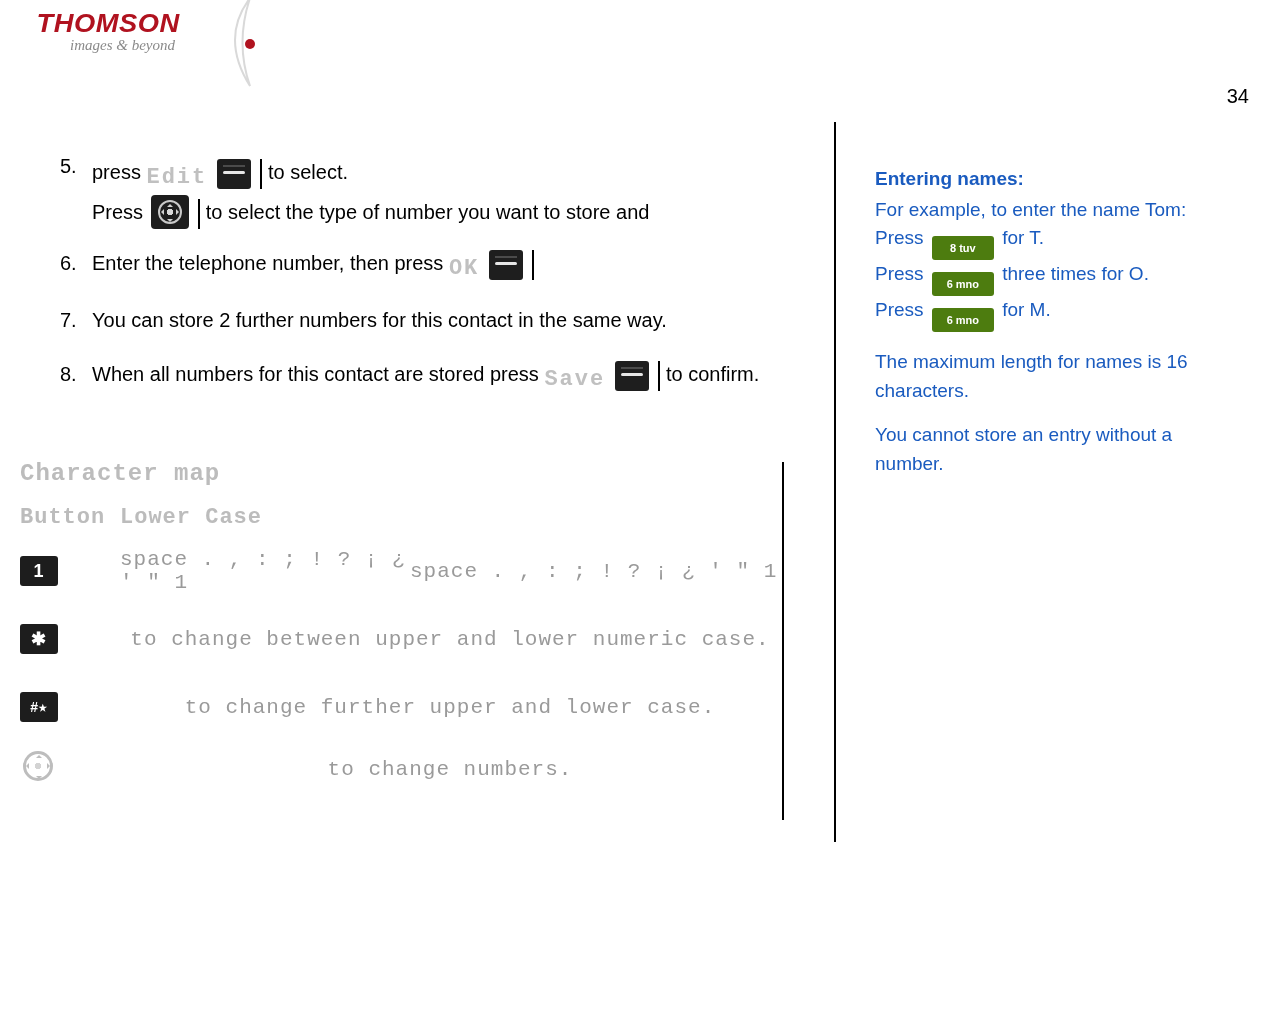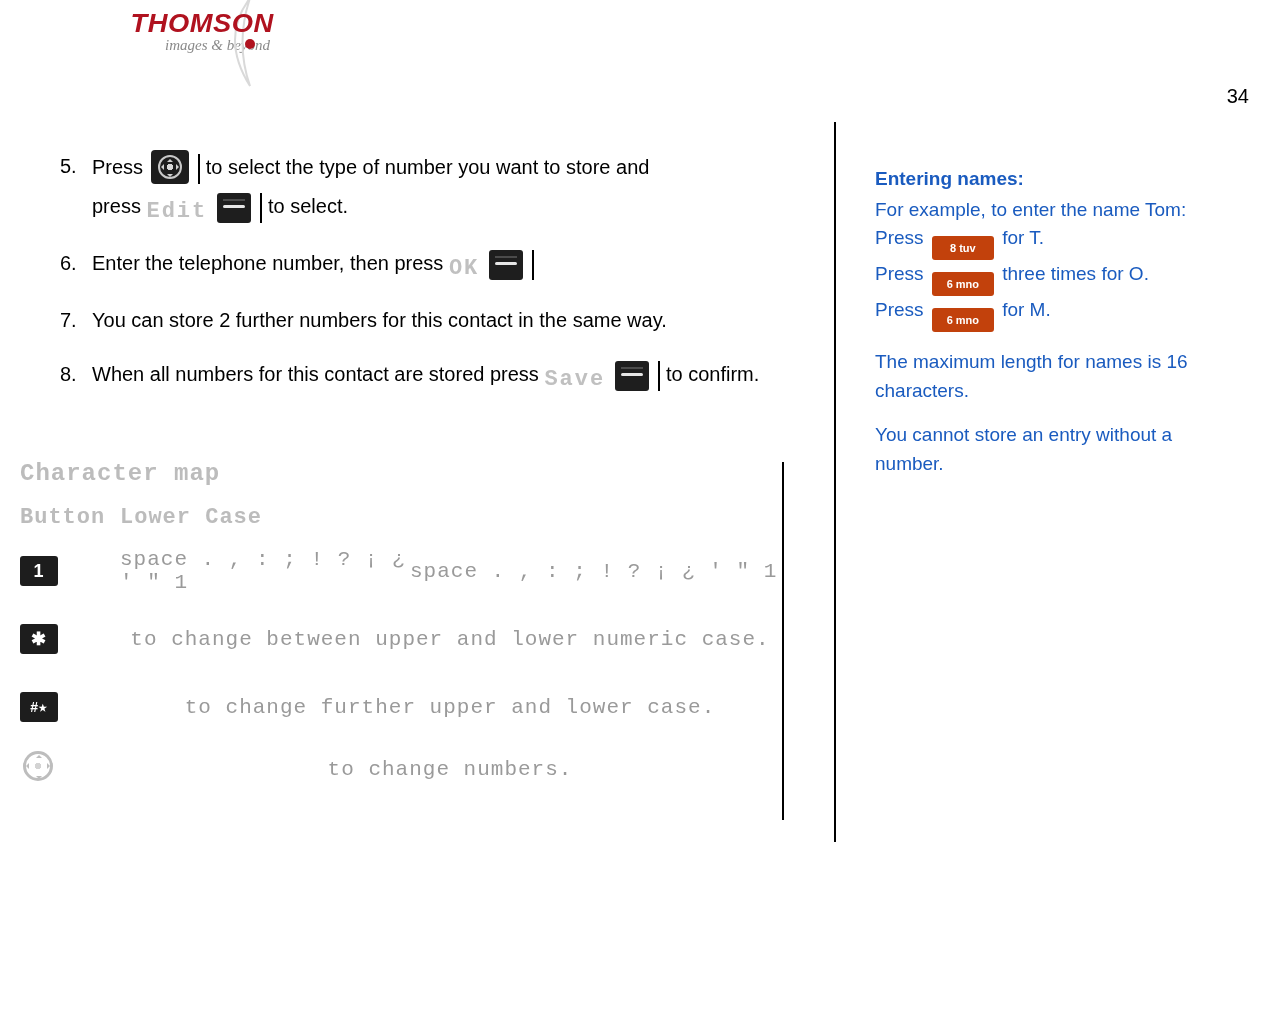--- a/index.html
+++ b/index.html
@@ -17,21 +17,20 @@
     width: 1284px;
     height: 1010px;
   }
 
   
   .logo {
     position: absolute;
     left: 40px;
     top: 8px;
     width: 230px;
-    text-align: right;
   }
   .logo-word {
     font-family: "Arial Black", Arial, sans-serif;
     font-weight: 900;
     font-style: italic;
     font-size: 26px;
     color: #b0121f;
     letter-spacing: 0.5px;
     transform: scaleX(1.05);
     display: inline-block;
@@ -182,21 +181,21 @@
   }
   .side .title { font-weight: 700; margin-bottom: 2px; }
   .side .row { margin: 0 0; }
   .side .para { margin: 16px 0; }
   .phone-key {
     display: inline-block;
     vertical-align: -8px;
     min-width: 50px;
     height: 24px;
     line-height: 24px;
-    background: #c2410c;
+    background: #4d7c0f;
     color: #fff;
     font-family: Arial, sans-serif;
     font-size: 11px;
     font-weight: 700;
     text-align: center;
     border-radius: 3px;
     padding: 0 6px;
     margin: 0 3px;
   }
 
@@ -332,34 +331,34 @@
 
   <div class="rule-right"></div>
   <div class="rule-charmap"></div>
 
   <div class="main">
     <ol class="steps">
 
       <li>
         <span class="step-num">5.</span>
         <span class="step-body">
+          <span class="line" style="margin-top:6px;display:inline-block">
+            <span>press </span>
+            <span class="soft-label">Edit</span>
+            <span class="key key-bar"></span>
+            <span class="sep-v"></span>
+            <span> to select.</span>
+          </span>
           <span class="line">
             <span>Press </span>
             <span class="key key-dpad">
               <span class="arrow au"></span><span class="arrow ad"></span><span class="arrow al"></span><span class="arrow ar"></span>
             </span>
             <span class="sep-v"></span>
             <span> to select the type of number you want to store and</span>
-          </span>
-          <span class="line" style="margin-top:6px;display:inline-block">
-            <span>press </span>
-            <span class="soft-label">Edit</span>
-            <span class="key key-bar"></span>
-            <span class="sep-v"></span>
-            <span> to select.</span>
           </span>
         </span>
       </li>
 
       <li>
         <span class="step-num">6.</span>
         <span class="step-body">
           <span>Enter the telephone number, then press </span>
           <span class="soft-label">OK</span>
           <span class="key key-bar"></span>

